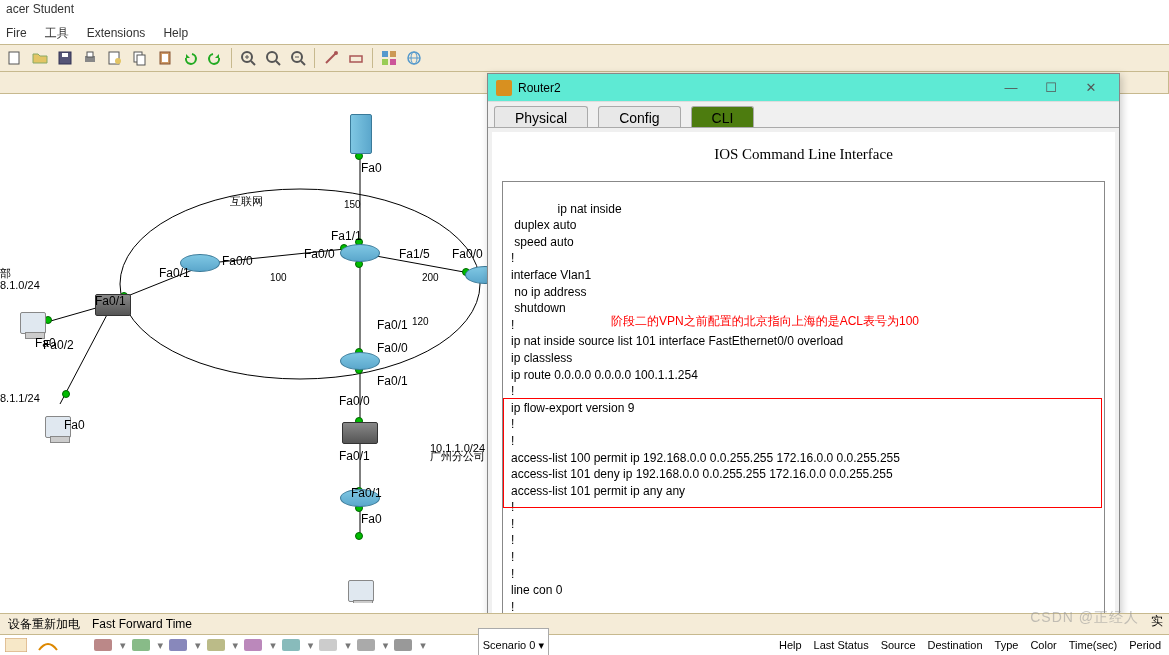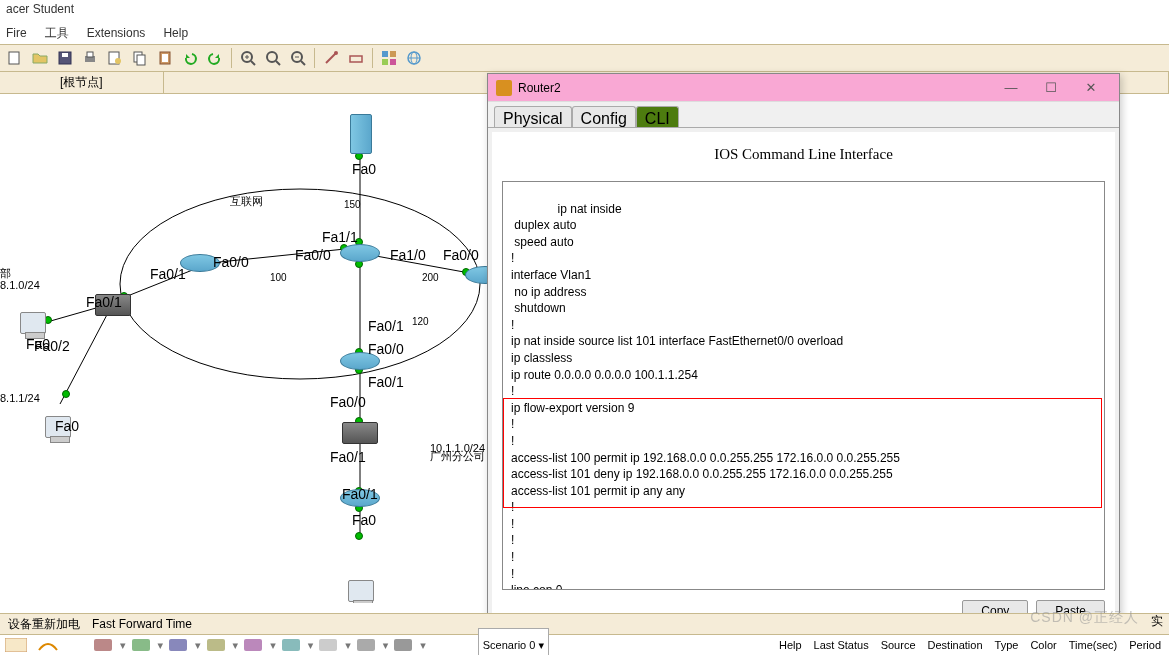--- a/index.html
+++ b/index.html
@@ -11,47 +11,47 @@
     
     .toolbar { height: 28px; background: #f5ecd8; border-top: 1px solid #c7b98e; border-bottom: 1px solid #c7b98e; display: flex; align-items: center; padding: 0 4px; gap: 3px; }
     .tool-btn { width: 22px; height: 22px; display: flex; align-items: center; justify-content: center; border: 1px solid transparent; }
     .tool-sep { width: 1px; height: 20px; background: #c7b98e; margin: 0 2px; }
     
     .tab-bar { height: 22px; background: #f5ecd8; border-bottom: 1px solid #c7b98e; display: flex; }
     .tab { padding: 2px 60px; font-size: 12px; border-right: 1px solid #c7b98e; background: #f5ecd8; display: flex; align-items: center; justify-content: center; }
     
     .canvas-area { position: relative; width: 100%; height: 509px; background: #fff; overflow: hidden; }
     
-    .device-label { position: absolute; font-size: 14px; color: #000; white-space: nowrap; }
+    .device-label { position: absolute; font-size: 12px; color: #000; white-space: nowrap; margin-left: 9px; }
     .subnet-label { position: absolute; font-size: 11px; color: #000; }
     .link-label { position: absolute; font-size: 10px; color: #000; }
     
     .device { position: absolute; }
     .router { width: 40px; height: 18px; background: linear-gradient(#7fc7e3, #5ba7cc); border-radius: 50%; border: 1px solid #3a7a99; }
     .switch { width: 36px; height: 22px; background: linear-gradient(#888, #555); border: 1px solid #333; border-radius: 2px; }
     .server { width: 22px; height: 40px; background: linear-gradient(90deg, #7fc7e3, #5ba7cc); border: 1px solid #3a7a99; border-radius: 2px; }
     .pc { width: 26px; height: 22px; background: #e0e8f0; border: 1px solid #888; border-radius: 2px; position: relative; }
     .pc::after { content: ''; position: absolute; bottom: -6px; left: 4px; width: 18px; height: 5px; background: #ccc; border: 1px solid #888; }
     
     .link-dot { position: absolute; width: 8px; height: 8px; background: #0b0; border-radius: 50%; border: 1px solid #060; }
     
     svg.topology-lines { position: absolute; top: 0; left: 0; width: 100%; height: 100%; pointer-events: none; }
     
     .cloud-label { position: absolute; font-size: 11px; }
     
     .red-annotation { position: absolute; color: #f00; font-size: 12px; font-family: SimSun, sans-serif; }
     
     
     .cli-window { position: absolute; left: 487px; top: 73px; width: 633px; height: 560px; background: #f0f0f0; border: 1px solid #888; box-shadow: 2px 2px 8px rgba(0,0,0,0.2); }
-    .cli-titlebar { height: 28px; background: #f9a8d4; display: flex; align-items: center; padding: 0 8px; border-bottom: 1px solid #ddd; }
+    .cli-titlebar { height: 28px; background: #5eead4; display: flex; align-items: center; padding: 0 8px; border-bottom: 1px solid #ddd; }
     .cli-titlebar-icon { width: 16px; height: 16px; background: #d89020; margin-right: 6px; border-radius: 2px; }
     .cli-title { flex: 1; font-size: 12px; }
     .cli-win-btn { width: 40px; height: 22px; display: flex; align-items: center; justify-content: center; font-size: 13px; font-family: Arial; color: #555; }
     .cli-tabs { height: 26px; background: #f0f0f0; display: flex; border-bottom: 1px solid #aaa; padding-left: 6px; padding-top: 4px; }
-    .cli-tab { padding: 3px 8px; font-size: 16px; border: 1px solid #aaa; border-bottom: none; background: #e8e8e8; margin-right: 0; border-radius: 3px 3px 0 0; }
+    .cli-tab { padding: 3px 20px; font-size: 14px; border: 1px solid #aaa; border-bottom: none; background: #e8e8e8; margin-right: 10px; border-radius: 3px 3px 0 0; }
     .cli-tab.active { background: #4d7c0f; }
     .cli-body { background: #fff; margin: 4px; height: calc(100% - 62px); display: flex; flex-direction: column; }
     .cli-heading { text-align: center; font-size: 15px; padding: 14px; font-family: "Times New Roman", serif; }
     .cli-terminal { flex: 1; border: 1px solid #888; margin: 4px 10px; padding: 4px 8px; font-family: "Courier New", monospace; font-size: 12px; line-height: 1.3; white-space: pre; overflow: hidden; position: relative; }
     .cli-terminal .red-box { position: absolute; border: 1px solid #f00; pointer-events: none; }
     .cli-buttons { display: flex; justify-content: flex-end; padding: 6px 10px; gap: 8px; }
     .cli-btn { padding: 3px 18px; font-size: 12px; background: #e8e8e8; border: 1px solid #999; border-radius: 2px; }
     
     .status-bar { position: absolute; bottom: 20px; left: 0; right: 0; height: 22px; background: #f5ecd8; border-top: 1px solid #c7b98e; border-bottom: 1px solid #c7b98e; display: flex; align-items: center; font-size: 12px; padding: 0 8px; }
     
@@ -178,23 +178,20 @@
   <div class="tool-btn">
       <svg width="16" height="16">
         <circle cx="8" cy="8" r="6" fill="none" stroke="#59c" stroke-width="1.5"></circle>
         <ellipse cx="8" cy="8" rx="3" ry="6" fill="none" stroke="#59c"></ellipse>
         <line x1="2" y1="8" x2="14" y2="8" stroke="#59c"></line>
       </svg>
     </div>
 </div>
 
 <div class="tab-bar">
-  <div class="tab">
-      <span>[根节点]</span>
-    </div>
   <div class="tab" style="flex:1;">
       <span>新集群</span>
     </div>
 </div>
 <div class="right-chip"><span>巾区</span></div>
 
 <div class="canvas-area">
   <svg class="topology-lines">
     <ellipse cx="300" cy="190" rx="180" ry="95" fill="none" stroke="#000" stroke-width="1"></ellipse>
     <line x1="360" y1="60" x2="360" y2="150" stroke="#000"></line>
@@ -242,21 +239,21 @@
   <div class="device switch" style="left:342px;top:328px"></div>
   <div class="device pc" style="left:20px;top:218px"></div>
   <div class="device pc" style="left:45px;top:300px"></div>
   <div class="device pc" style="left:348px;top:442px"></div>
   <div class="device router" style="left:340px;top:395px"></div>
 
   <div class="cloud-label" style="left:230px;top:100px">互联网</div>
 
   <div class="device-label" style="left:352px;top:67px">Fa0</div>
   <div class="device-label" style="left:322px;top:135px">Fa1/1</div>
-  <div class="device-label" style="left:390px;top:153px">Fa1/0</div>
+  <div class="device-label" style="left:390px;top:153px">Fa1/5</div>
   <div class="device-label" style="left:213px;top:160px">Fa0/0</div>
   <div class="device-label" style="left:295px;top:153px">Fa0/0</div>
   <div class="device-label" style="left:443px;top:153px">Fa0/0</div>
   <div class="device-label" style="left:150px;top:172px">Fa0/1</div>
   <div class="device-label" style="left:86px;top:200px">Fa0/1</div>
   <div class="device-label" style="left:34px;top:244px">Fa0/2</div>
   <div class="device-label" style="left:26px;top:242px">Fa0</div>
   <div class="device-label" style="left:55px;top:324px">Fa0</div>
   <div class="device-label" style="left:368px;top:224px">Fa0/1</div>
   <div class="device-label" style="left:368px;top:247px">Fa0/0</div>
@@ -319,24 +316,21 @@
 !
 line con 0
 !
 line aux 0
 !
 line vty 0 4
  login
 !</span>
       <div class="red-box" style="left:0px; top:216px; right:2px; height:110px;"></div>
       
-    </div>
-    <div class="cli-buttons">
-      <button class="cli-btn">Copy</button>
-      <button class="cli-btn">Paste</button>
+      <div class="red-annotation" style="left:108px; top:132px;">阶段二的VPN之前配置的北京指向上海的是ACL表号为100</div>
     </div>
   </div>
 </div>
 
 <div class="status-bar">
   <span>设备重新加电</span>
   <span style="width:12px"></span>
   <span>Fast Forward Time</span>
 </div>
 <div class="right-chip2">实</div>

